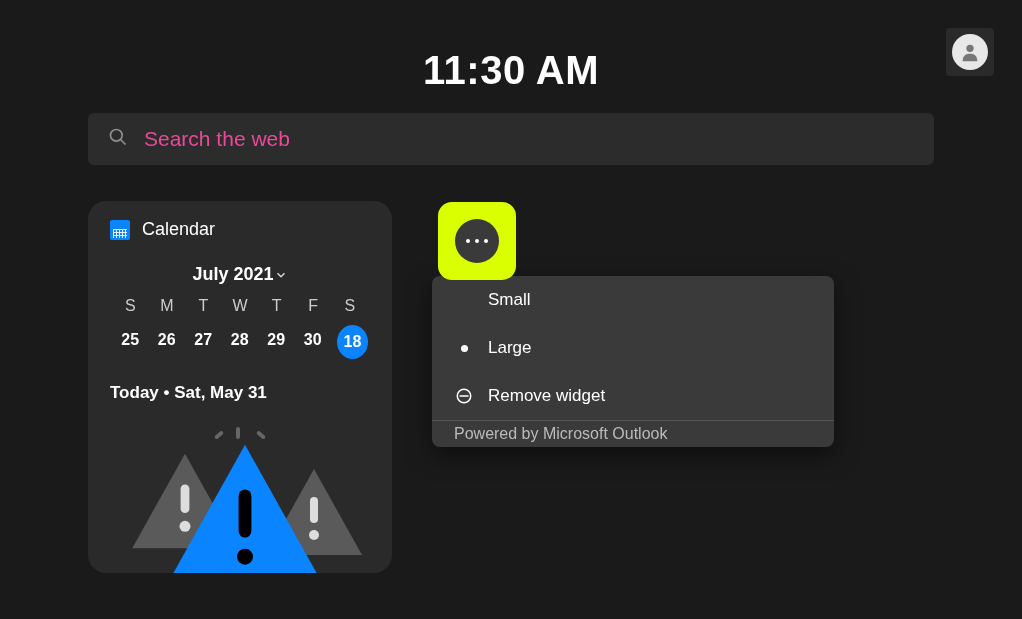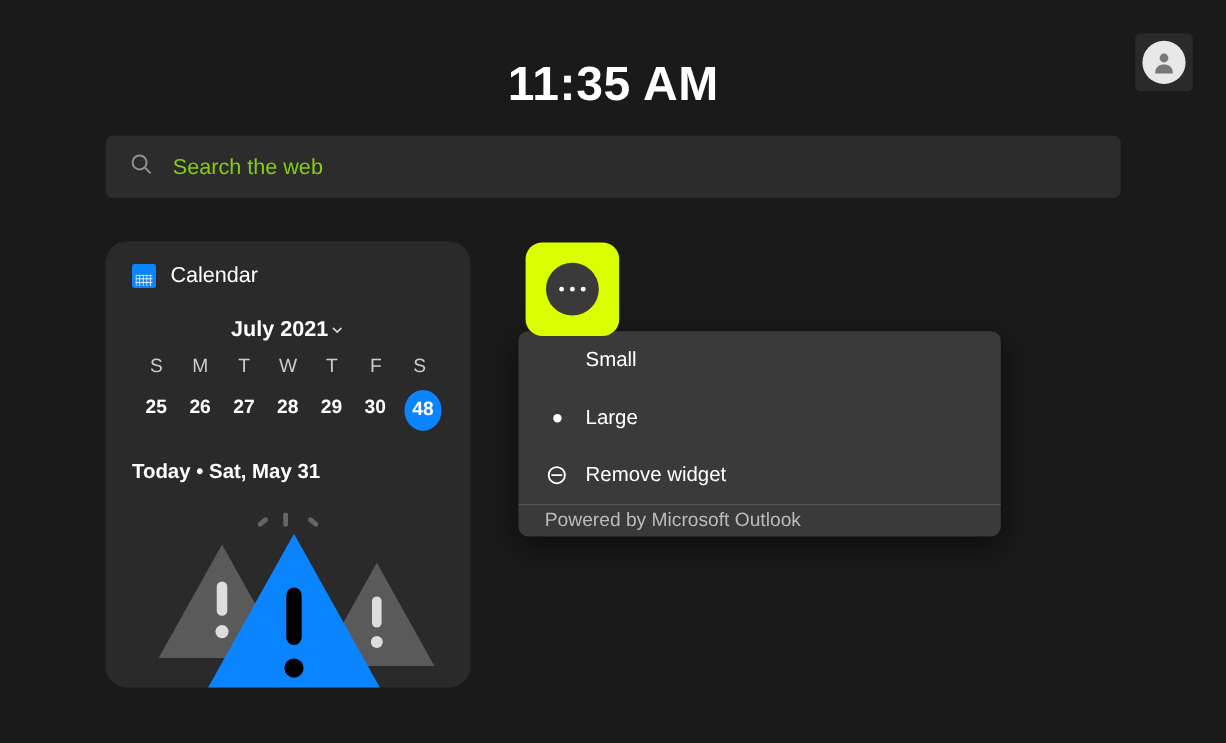--- a/index.html
+++ b/index.html
@@ -55,22 +55,22 @@
       display: flex;
       align-items: center;
       padding: 0 20px;
       cursor: text;
     }
     .search-icon {
       margin-right: 16px;
       opacity: 0.7;
     }
     .search-placeholder {
-      color: #84cc16;
-      font-size: 18px;
+      color: #ec4899;
+      font-size: 21px;
     }
     .widgets-area {
       padding-left: 88px;
       position: relative;
     }
     .calendar-widget {
       width: 304px;
       background: #2a2a2a;
       border-radius: 18px;
       padding: 18px 22px 0;
@@ -245,21 +245,21 @@
     .tri-front { transform: translateX(-75px); top: 18px; }
     .spark {
       position: absolute;
       background: #666;
       border-radius: 2px;
     }
   </style>
 </head>
 <body>
 
-<div class="clock">11:35 AM</div>
+<div class="clock">11:30 AM</div>
 
 <div class="avatar">
   <div class="avatar-circle">
     <svg width="22" height="22" viewBox="0 0 24 24" fill="#777">
       <circle cx="12" cy="8" r="4"></circle>
       <path d="M4 22 C4 16 8 14 12 14 C16 14 20 16 20 22 Z"></path>
     </svg>
   </div>
 </div>
 
@@ -298,21 +298,21 @@
         <div class="dow-cell">F</div>
         <div class="dow-cell">S</div>
       </div>
     <div class="dates-row" id="dates-row">
         <div class="date-cell">25</div>
         <div class="date-cell">26</div>
         <div class="date-cell">27</div>
         <div class="date-cell">28</div>
         <div class="date-cell">29</div>
         <div class="date-cell">30</div>
-        <div class="date-cell selected">48</div>
+        <div class="date-cell selected">18</div>
       </div>
 
     <div class="today-line">Today • Sat, May 31</div>
 
     <div class="warning-illustration">
       <div class="spark" style="left:50%; margin-left:-4px; top:4px; width:4px; height:12px;"></div>
       <div class="spark" style="left:50%; margin-left:-26px; top:10px; width:10px; height:4px; transform:rotate(-40deg);"></div>
       <div class="spark" style="left:50%; margin-left:16px; top:10px; width:10px; height:4px; transform:rotate(40deg);"></div>
       <svg class="tri-back1" width="110" height="100" viewBox="0 0 100 90">
         <polygon points="50,2 98,88 2,88" fill="#5a5a5a" rx="8"></polygon>

